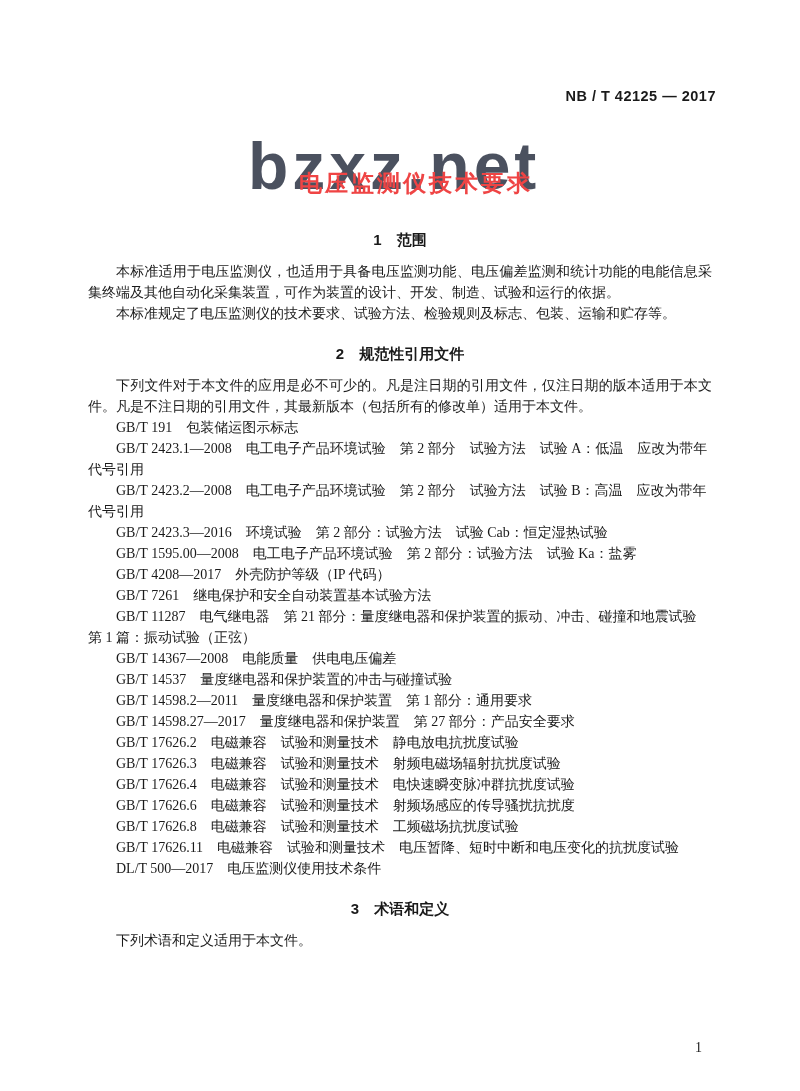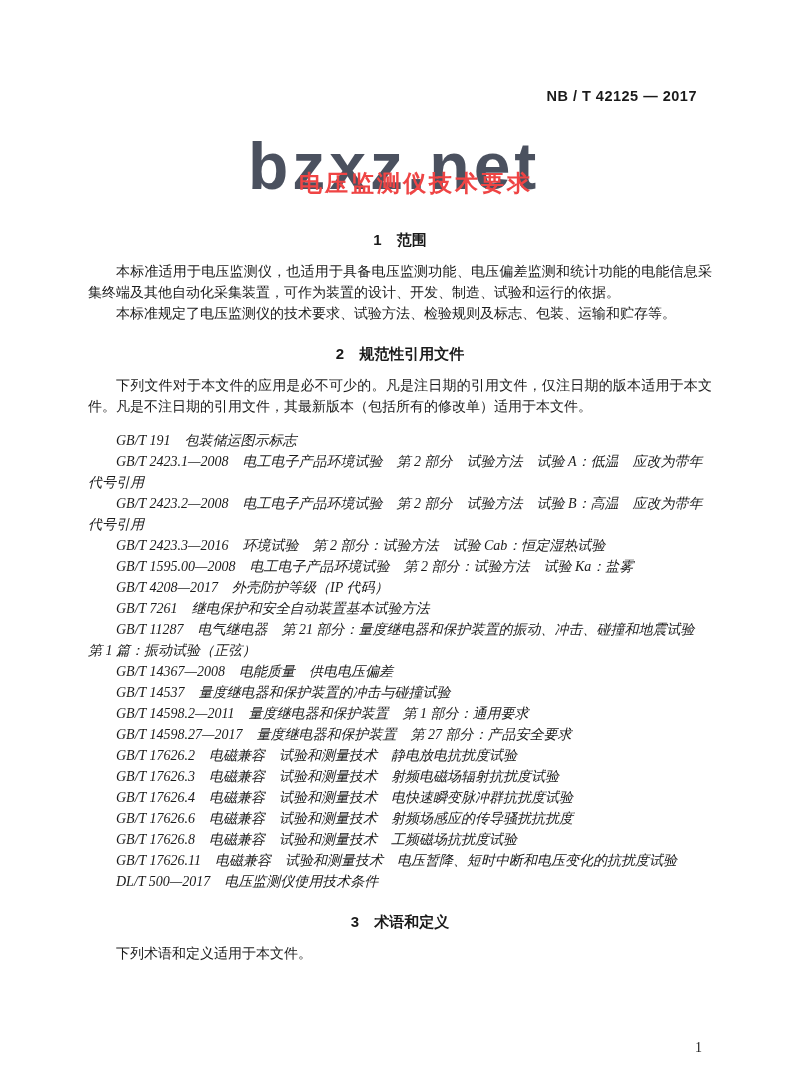--- a/index.html
+++ b/index.html
@@ -13,21 +13,21 @@
     width: 800px;
     height: 1091px;
     margin: 0 auto;
     background: #ffffff;
     color: #1a1a1a;
     overflow: hidden;
   }
   .doc-number {
     position: absolute;
     top: 88px;
-    right: 103px;
+    right: 84px;
     font-family: "Liberation Sans", "DejaVu Sans", sans-serif;
     font-weight: bold;
     font-size: 14.5px;
     letter-spacing: 0.5px;
   }
   .title-block {
     position: absolute;
     top: 120px;
     left: 0;
     width: 100%;
@@ -79,22 +79,21 @@
   }
   .section-heading.first {
     margin-top: 0;
   }
   .para {
     margin: 0;
     text-indent: 2em;
     text-align: justify;
   }
   .references {
-    margin-top: 13px;
-    font-style: italic;
+    margin-top: 0;
   }
   .ref-entry {
     margin: 0;
     text-indent: 2em;
   }
   .page-number {
     position: absolute;
     top: 1040px;
     right: 98px;
     font-size: 14px;

